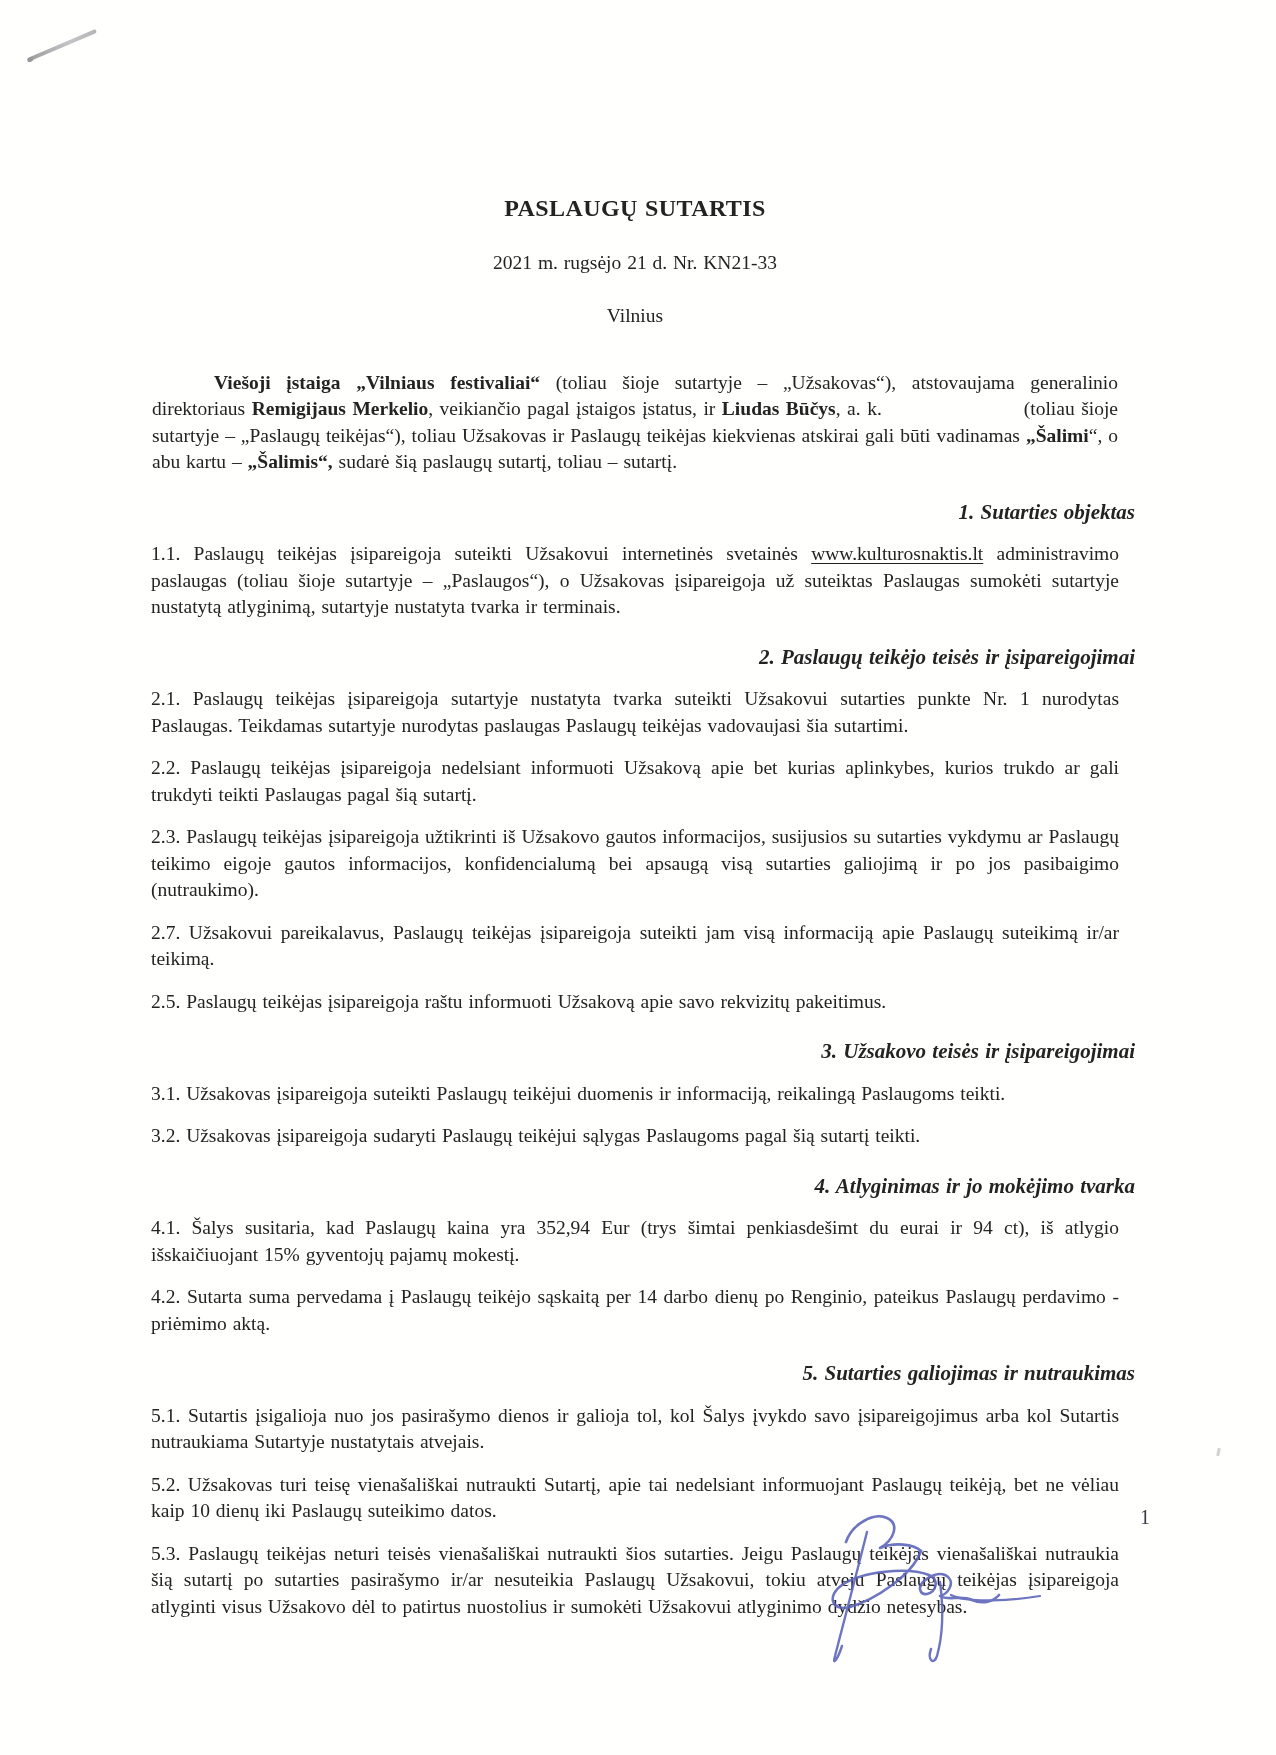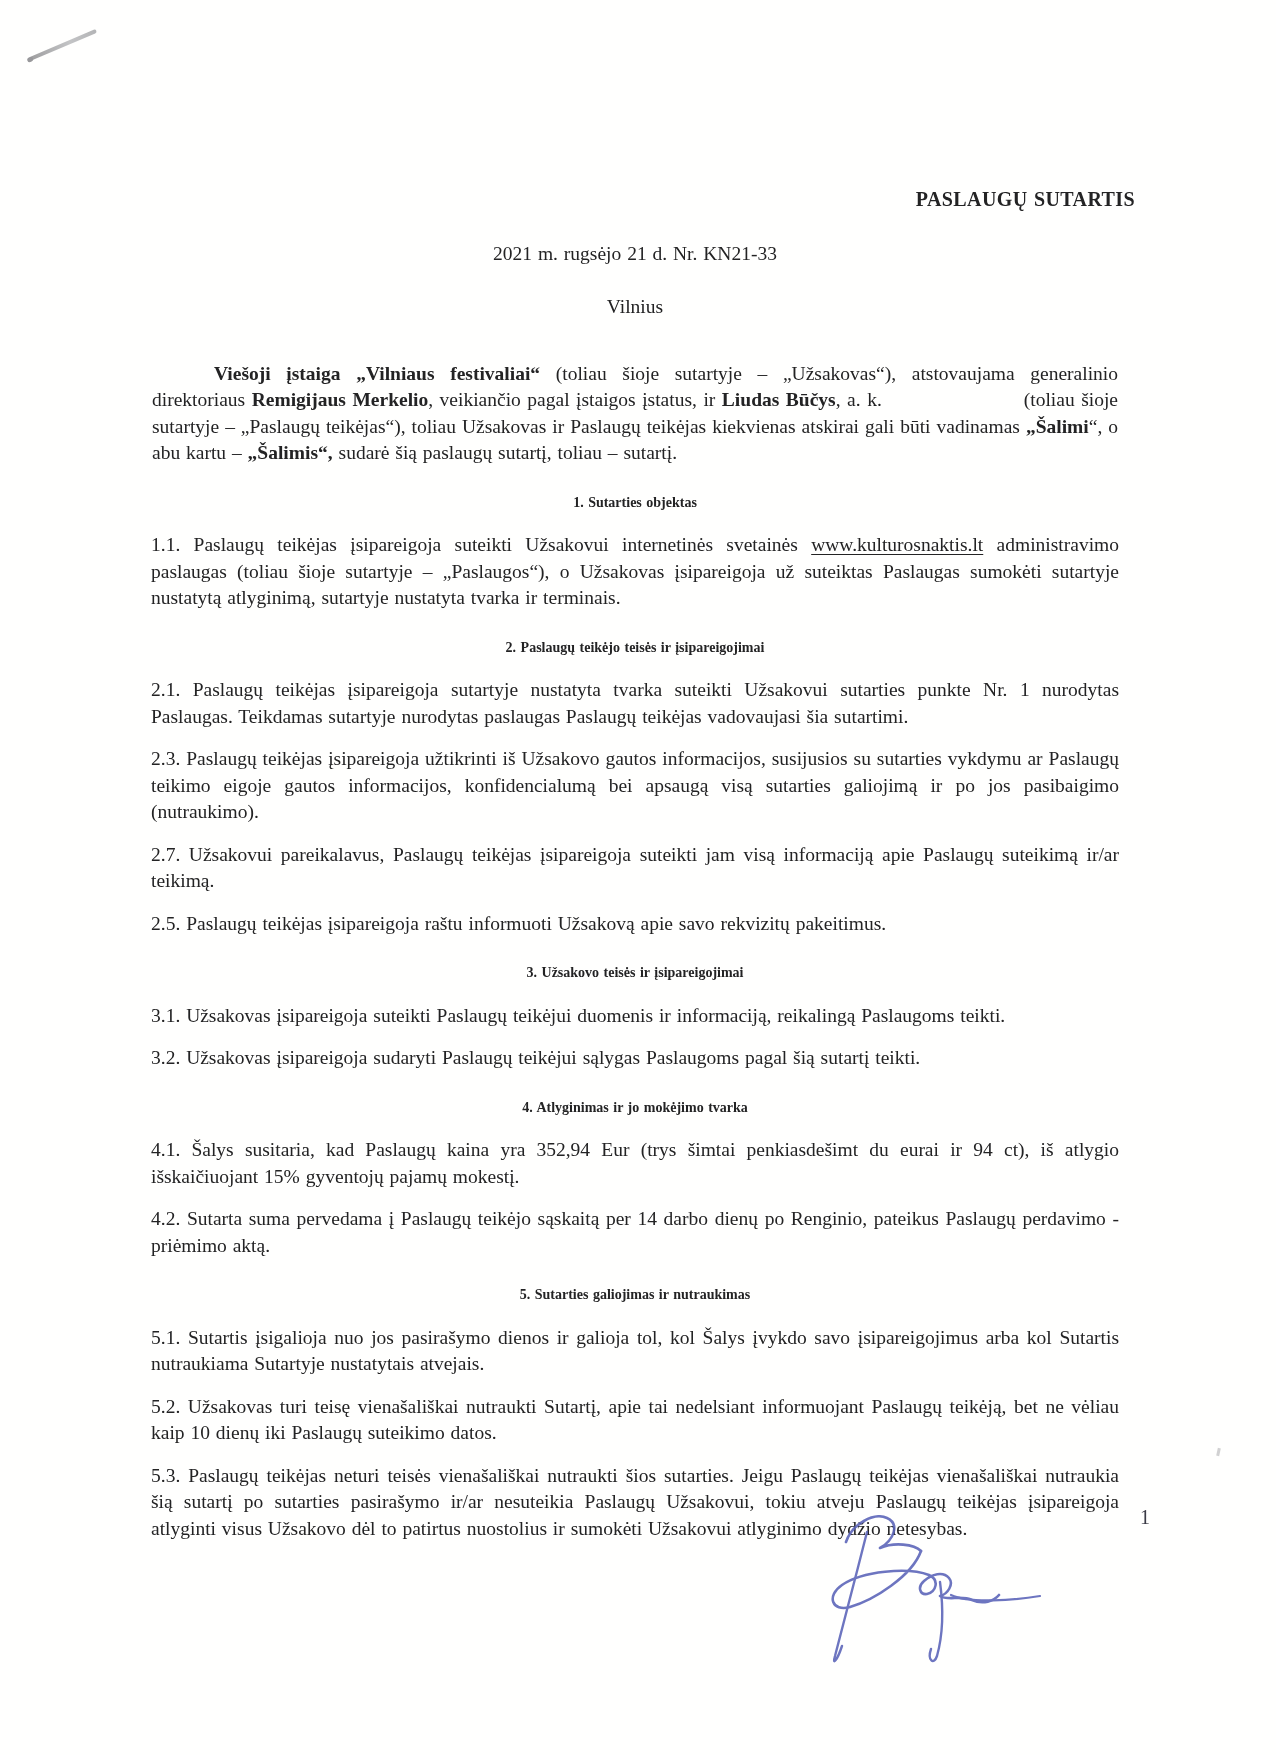--- a/index.html
+++ b/index.html
@@ -51,51 +51,52 @@
     position: absolute;
     left: 135px;
     top: 182px;
     width: 1000px;
     font-size: 19.5px;
     line-height: 26.5px;
     text-align: justify;
     word-spacing: 1px;
   }
   h1.doc-title {
-    font-size: 20px;
+    font-size: 24px;
     line-height: 26.5px;
     letter-spacing: 0.4px;
-    text-align: right;
+    text-align: center;
     font-weight: bold;
-    margin: 4px 0 28px 0;
+    margin: 13px 0 28px 0;
   }
   p.center-line {
     text-align: center;
     margin: 0 0 27px 0;
   }
   p.center-line.city {
     margin-bottom: 40px;
   }
   p.para {
     margin: 16px;
   }
   p.intro {
     text-indent: 62px;
     margin: 17px;
   }
   .blank-gap {
     display: inline-block;
     width: 142px;
   }
   h2.sec-heading {
-    font-size: 14px;
+    font-size: 21px;
     line-height: 26.5px;
     font-weight: bold;
-    text-align: center;
+    text-align: right;
     margin: 23px 0 0 0;
+    font-style: italic;
   }
   .weblink {
     text-decoration: underline;
     text-underline-offset: 3px;
   }
   .signature-wrap {
     position: absolute;
     left: 790px;
     top: 1488px;
     width: 300px;
@@ -131,20 +132,21 @@
     <p class="intro para"><b>Viešoji įstaiga „Vilniaus festivaliai“</b><span> (toliau šioje sutartyje – „Užsakovas“), atstovaujama generalinio direktoriaus </span><b>Remigijaus Merkelio</b><span>, veikiančio pagal įstaigos įstatus, ir </span><b>Liudas Būčys</b><span>, a. k.</span><span class="blank-gap"></span><span>(toliau šioje sutartyje – „Paslaugų teikėjas“), toliau Užsakovas ir Paslaugų teikėjas kiekvienas atskirai gali būti vadinamas </span><b>„Šalimi</b><span>“, o abu kartu – </span><b>„Šalimis“,</b><span> sudarė šią paslaugų sutartį, toliau – sutartį.</span></p>
 
     <section>
       <h2 class="sec-heading">1. Sutarties objektas</h2>
       <p class="para"><span>1.1. Paslaugų teikėjas įsipareigoja suteikti Užsakovui internetinės svetainės </span><span class="weblink">www.kulturosnaktis.lt</span><span> administravimo paslaugas (toliau šioje sutartyje – „Paslaugos“), o Užsakovas įsipareigoja už suteiktas Paslaugas sumokėti sutartyje nustatytą atlyginimą, sutartyje nustatyta tvarka ir terminais.</span></p>
     </section>
 
     <section>
       <h2 class="sec-heading">2. Paslaugų teikėjo teisės ir įsipareigojimai</h2>
       <p class="para">2.1. Paslaugų teikėjas įsipareigoja sutartyje nustatyta tvarka suteikti Užsakovui sutarties punkte Nr. 1 nurodytas Paslaugas. Teikdamas sutartyje nurodytas paslaugas Paslaugų teikėjas vadovaujasi šia sutartimi.</p>
+      <p class="para">2.2. Paslaugų teikėjas įsipareigoja nedelsiant informuoti Užsakovą apie bet kurias aplinkybes, kurios trukdo ar gali trukdyti teikti Paslaugas pagal šią sutartį.</p>
       <p class="para">2.3. Paslaugų teikėjas įsipareigoja užtikrinti iš Užsakovo gautos informacijos, susijusios su sutarties vykdymu ar Paslaugų teikimo eigoje gautos informacijos, konfidencialumą bei apsaugą visą sutarties galiojimą ir po jos pasibaigimo (nutraukimo).</p>
       <p class="para">2.7. Užsakovui pareikalavus, Paslaugų teikėjas įsipareigoja suteikti jam visą informaciją apie Paslaugų suteikimą ir/ar teikimą.</p>
       <p class="para">2.5. Paslaugų teikėjas įsipareigoja raštu informuoti Užsakovą apie savo rekvizitų pakeitimus.</p>
     </section>
 
     <section>
       <h2 class="sec-heading">3. Užsakovo teisės ir įsipareigojimai</h2>
       <p class="para">3.1. Užsakovas įsipareigoja suteikti Paslaugų teikėjui duomenis ir informaciją, reikalingą Paslaugoms teikti.</p>
       <p class="para">3.2. Užsakovas įsipareigoja sudaryti Paslaugų teikėjui sąlygas Paslaugoms pagal šią sutartį teikti.</p>
     </section>

